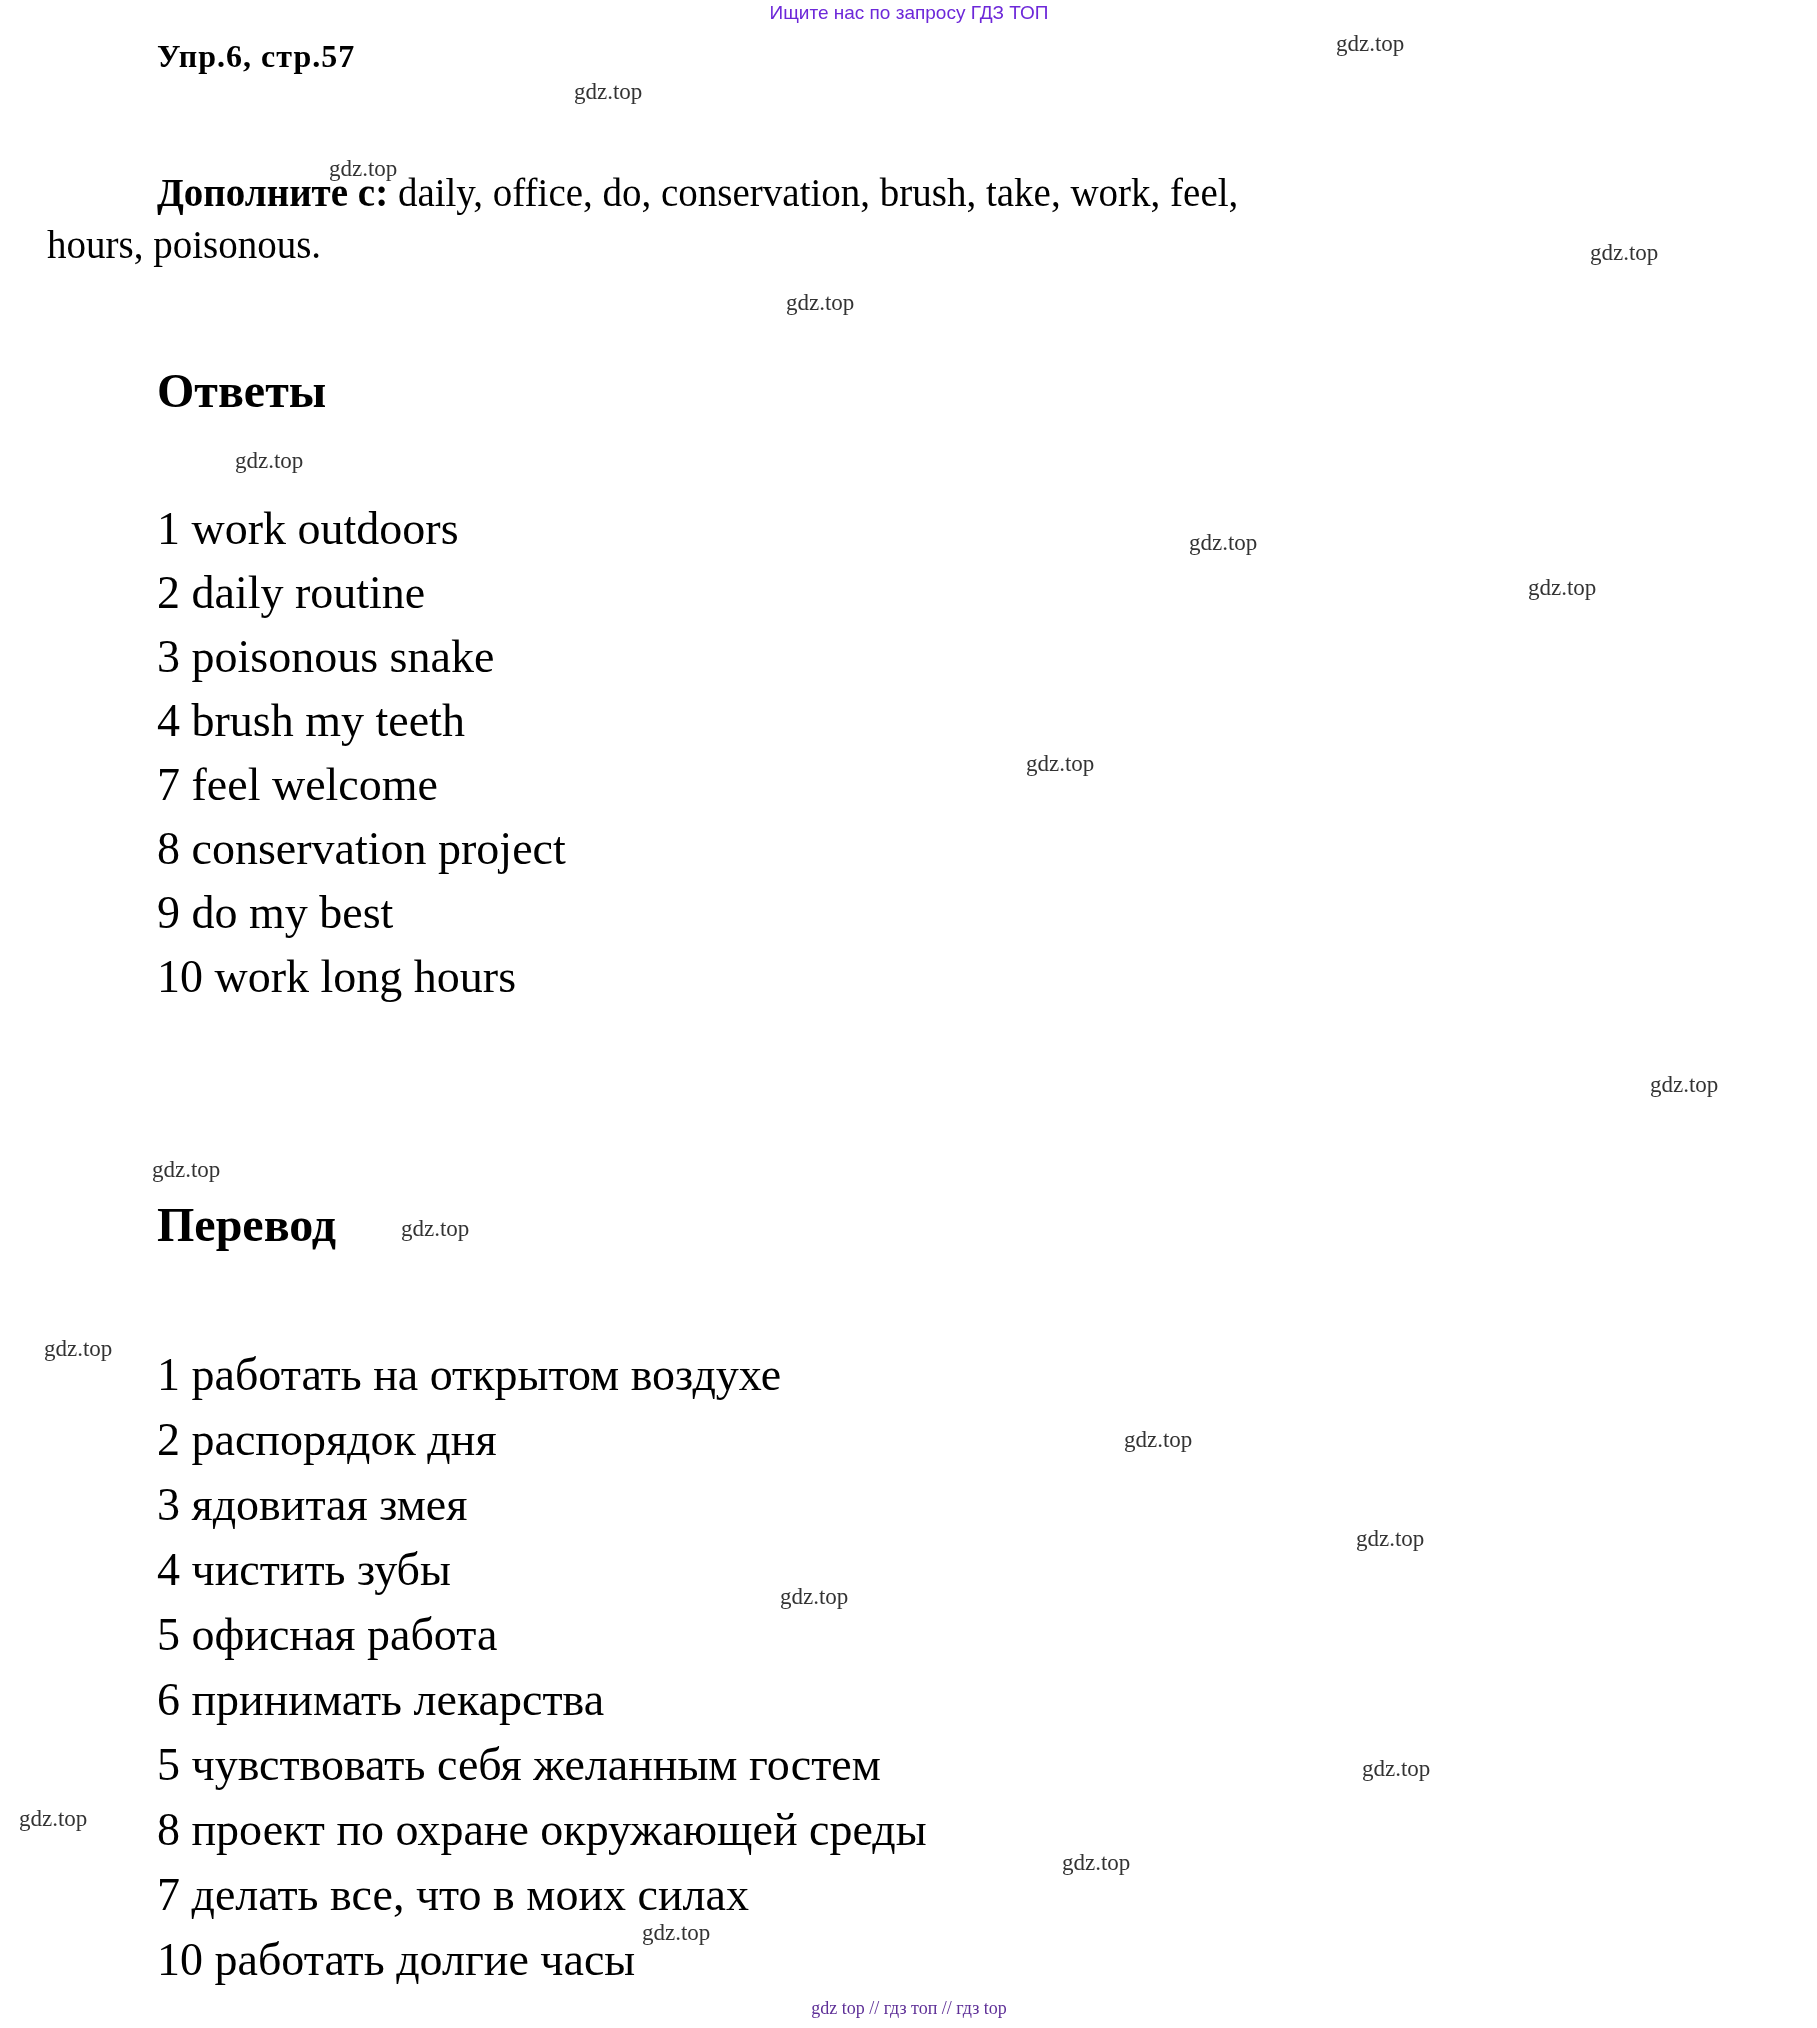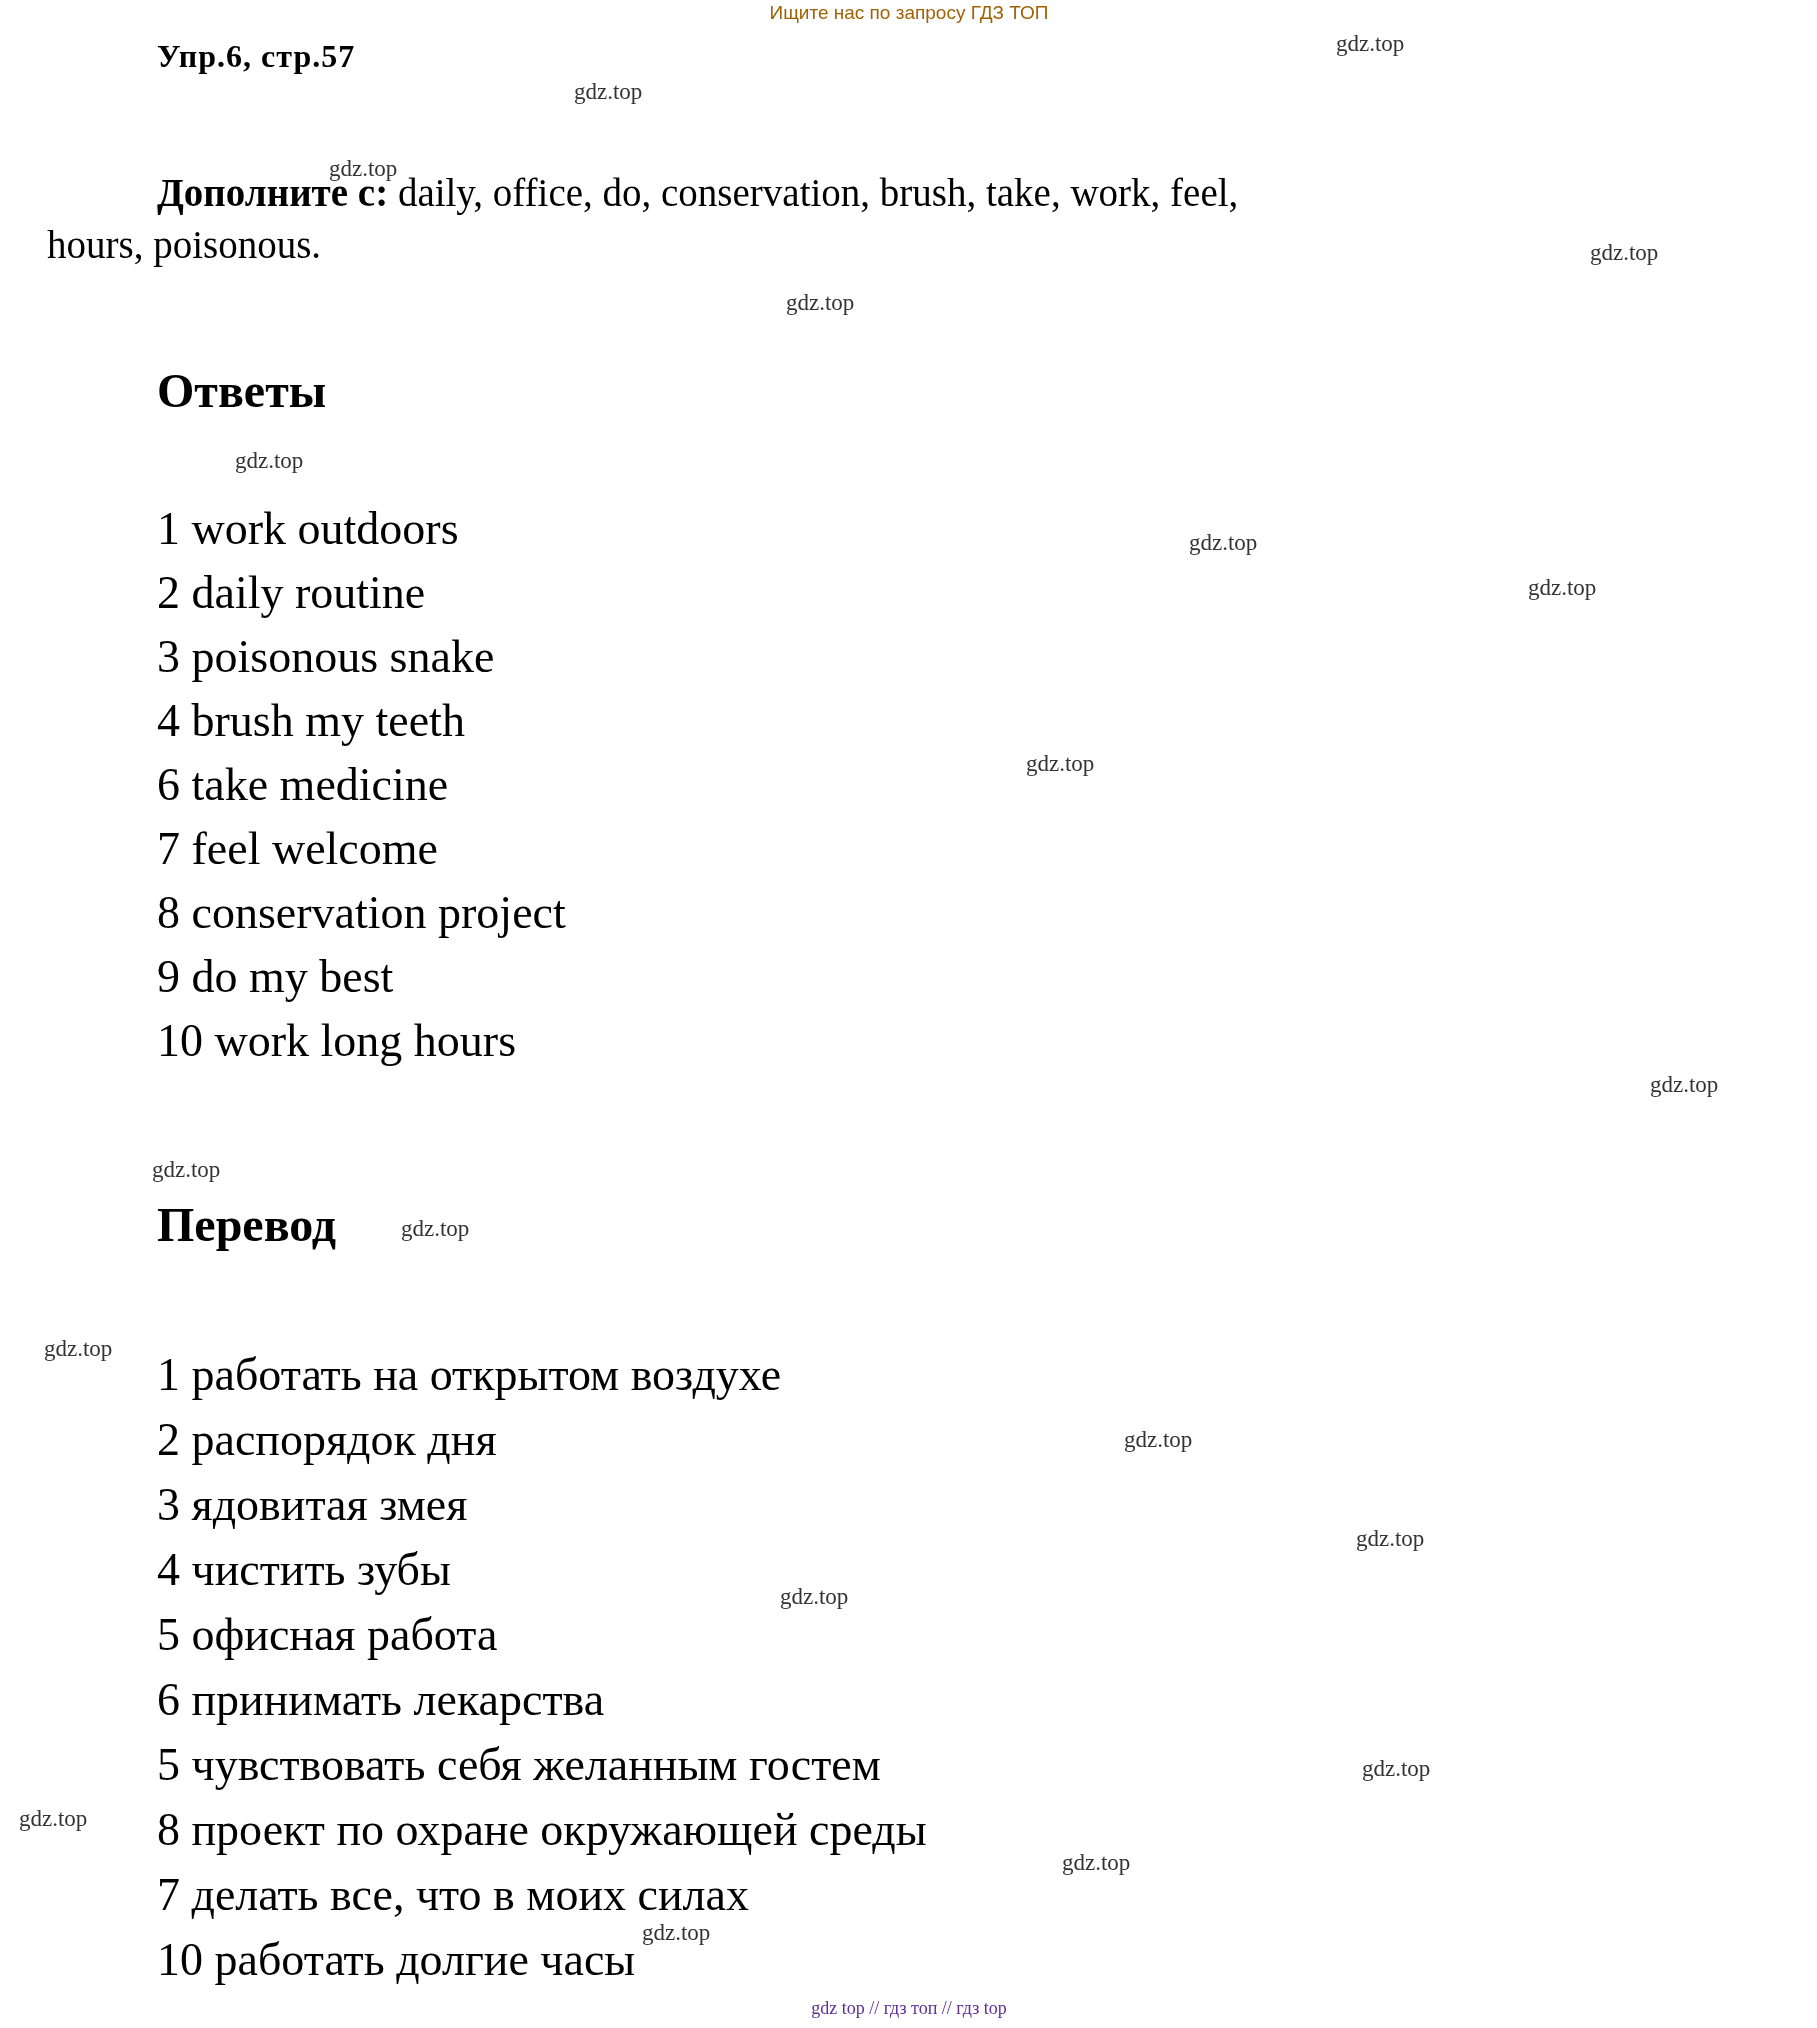--- a/index.html
+++ b/index.html
@@ -47,37 +47,36 @@
     text-align: center;
     font-family: "Liberation Sans", sans-serif;
     font-size: 18px;
   }
 </style>
 </head>
 <body>
 
 <div class="page">
 
-  <div class="banner" style="color: #a16207;">Ищите нас по запросу ГДЗ ТОП</div>
+  <div class="banner" style="color: #6d28d9;">Ищите нас по запросу ГДЗ ТОП</div>
 
   <h1 class="title">Упр.6, стр.57</h1>
 
   <div class="task">
     <span class="line1"><b>Дополните с:</b><span> daily, office, do, conservation, brush, take, work, feel,</span></span>
     <span class="line2">hours, poisonous.</span>
   </div>
 
   <h2 class="heading answers-h">Ответы</h2>
 
   <div class="list answers-l">
       <div class="list-item">1 work outdoors</div>
       <div class="list-item">2 daily routine</div>
       <div class="list-item">3 poisonous snake</div>
       <div class="list-item">4 brush my teeth</div>
-      <div class="list-item">6 take medicine</div>
       <div class="list-item">7 feel welcome</div>
       <div class="list-item">8 conservation project</div>
       <div class="list-item">9 do my best</div>
       <div class="list-item">10 work long hours</div>
     </div>
 
   <h2 class="heading transl-h">Перевод</h2>
 
   <div class="list transl-l">
       <div class="list-item">1 работать на открытом воздухе</div>

